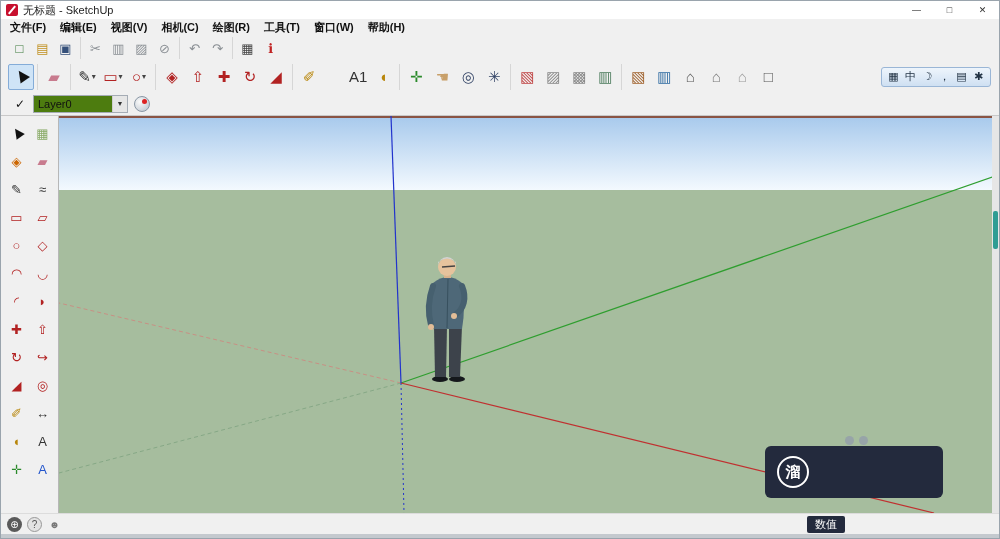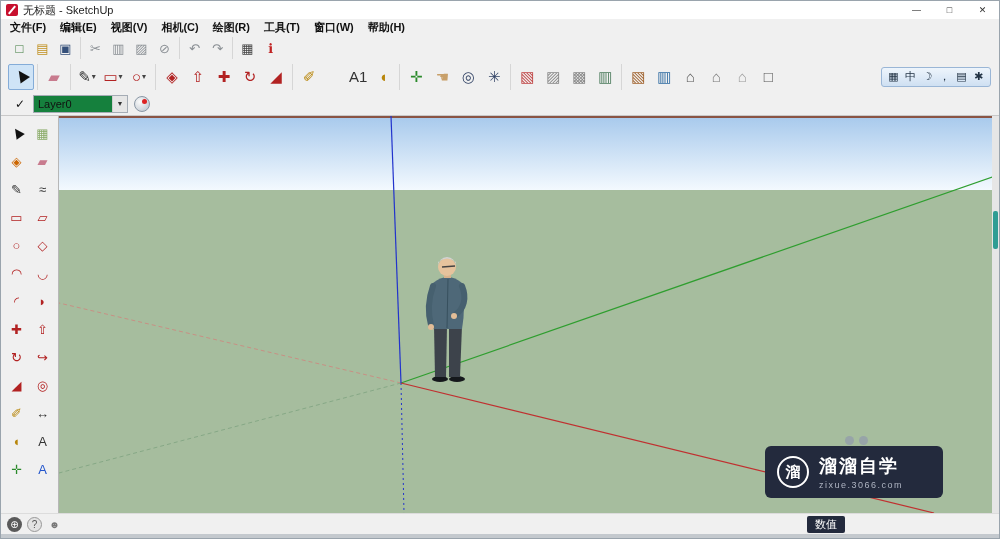--- a/index.html
+++ b/index.html
@@ -38,21 +38,21 @@
   .glyph { line-height:1; }
 
   
   .ime-bar { margin-left:auto; margin-right:8px; display:flex; align-items:center; gap:2px;
     background:linear-gradient(#eef5fc,#cfe0f2); border:1px solid #9ab6d6; border-radius:3px; padding:1px 4px; }
   .ime-btn { min-width:15px; height:16px; display:flex; align-items:center; justify-content:center; font-size:11px; color:#234; }
 
   
   .layerbar { height:24px; background:#f0f0f0; display:flex; align-items:center; padding-left:10px; gap:4px; border-bottom:1px solid #c9c9c9; }
   .check-btn { width:18px; height:18px; display:flex; align-items:center; justify-content:center; font-size:12px; color:#111; }
-  .layer-combo { width:95px; height:18px; background:#15803d; border:1px solid #a5acb5; display:flex; align-items:center; font-size:11px; }
+  .layer-combo { width:95px; height:18px; background:#4d7c0f; border:1px solid #a5acb5; display:flex; align-items:center; font-size:11px; }
   .layer-combo .val { flex:1; padding-left:4px; color:#111; }
   .combo-arrow { width:15px; height:16px; background:#e6e6e6; border-left:1px solid #cfcfcf; display:flex; align-items:center; justify-content:center; font-size:7px; color:#333; }
   .layer-info-icon { width:16px; height:16px; border-radius:50%; background:radial-gradient(circle at 35% 35%, #fafafa, #b9c2cc); border:1px solid #8a97a5; position:relative; margin-left:2px; }
   .layer-info-icon::after { content:""; position:absolute; right:2px; top:2px; width:5px; height:5px; border-radius:50%; background:#d22; }
 
   
   .main { display:flex; height:397px; }
   .palette { width:57px; background:#f0f0f0; padding:3px 2px; display:grid;
     grid-template-columns:repeat(2,26px); grid-auto-rows:28px; justify-content:center; align-content:start; }
   .pal-btn { display:flex; align-items:center; justify-content:center; font-size:13px; }
@@ -397,24 +397,20 @@
         <circle cx="388" cy="151" r="9" fill="#e6c39d" data-name="person-head"></circle>
         <path d="M379,150 A9,9 0 0,1 397,150 L397,146 Q388,139 379,146 Z" fill="#d2d2d2" data-name="person-hair"></path>
         <line x1="383" y1="151" x2="396" y2="150" stroke="#444444" stroke-width="1.5" data-name="person-glasses"></line>
       </g>
     </svg>
 
     <div class="wm-dot" style="left:786px; top:320px;" data-name="watermark-dot-1"></div>
     <div class="wm-dot" style="left:800px; top:320px;" data-name="watermark-dot-2"></div>
     <div class="watermark" data-name="watermark">
       <div class="wm-logo" data-name="watermark-logo">溜</div>
-      <div class="wm-text" data-name="watermark-text">
-        <div class="wm-title" data-name="watermark-title">溜溜自学</div>
-        <div class="wm-url" data-name="watermark-url">zixue.3066.com</div>
-      </div>
     </div>
   </div>
 
   <div class="right-strip" data-name="right-edge">
     <div class="right-thumb" data-name="right-edge-marker"></div>
   </div>
 </div>
 
 <div class="statusbar" data-name="status-bar">
   <div class="sb-icons" data-name="status-icons">

